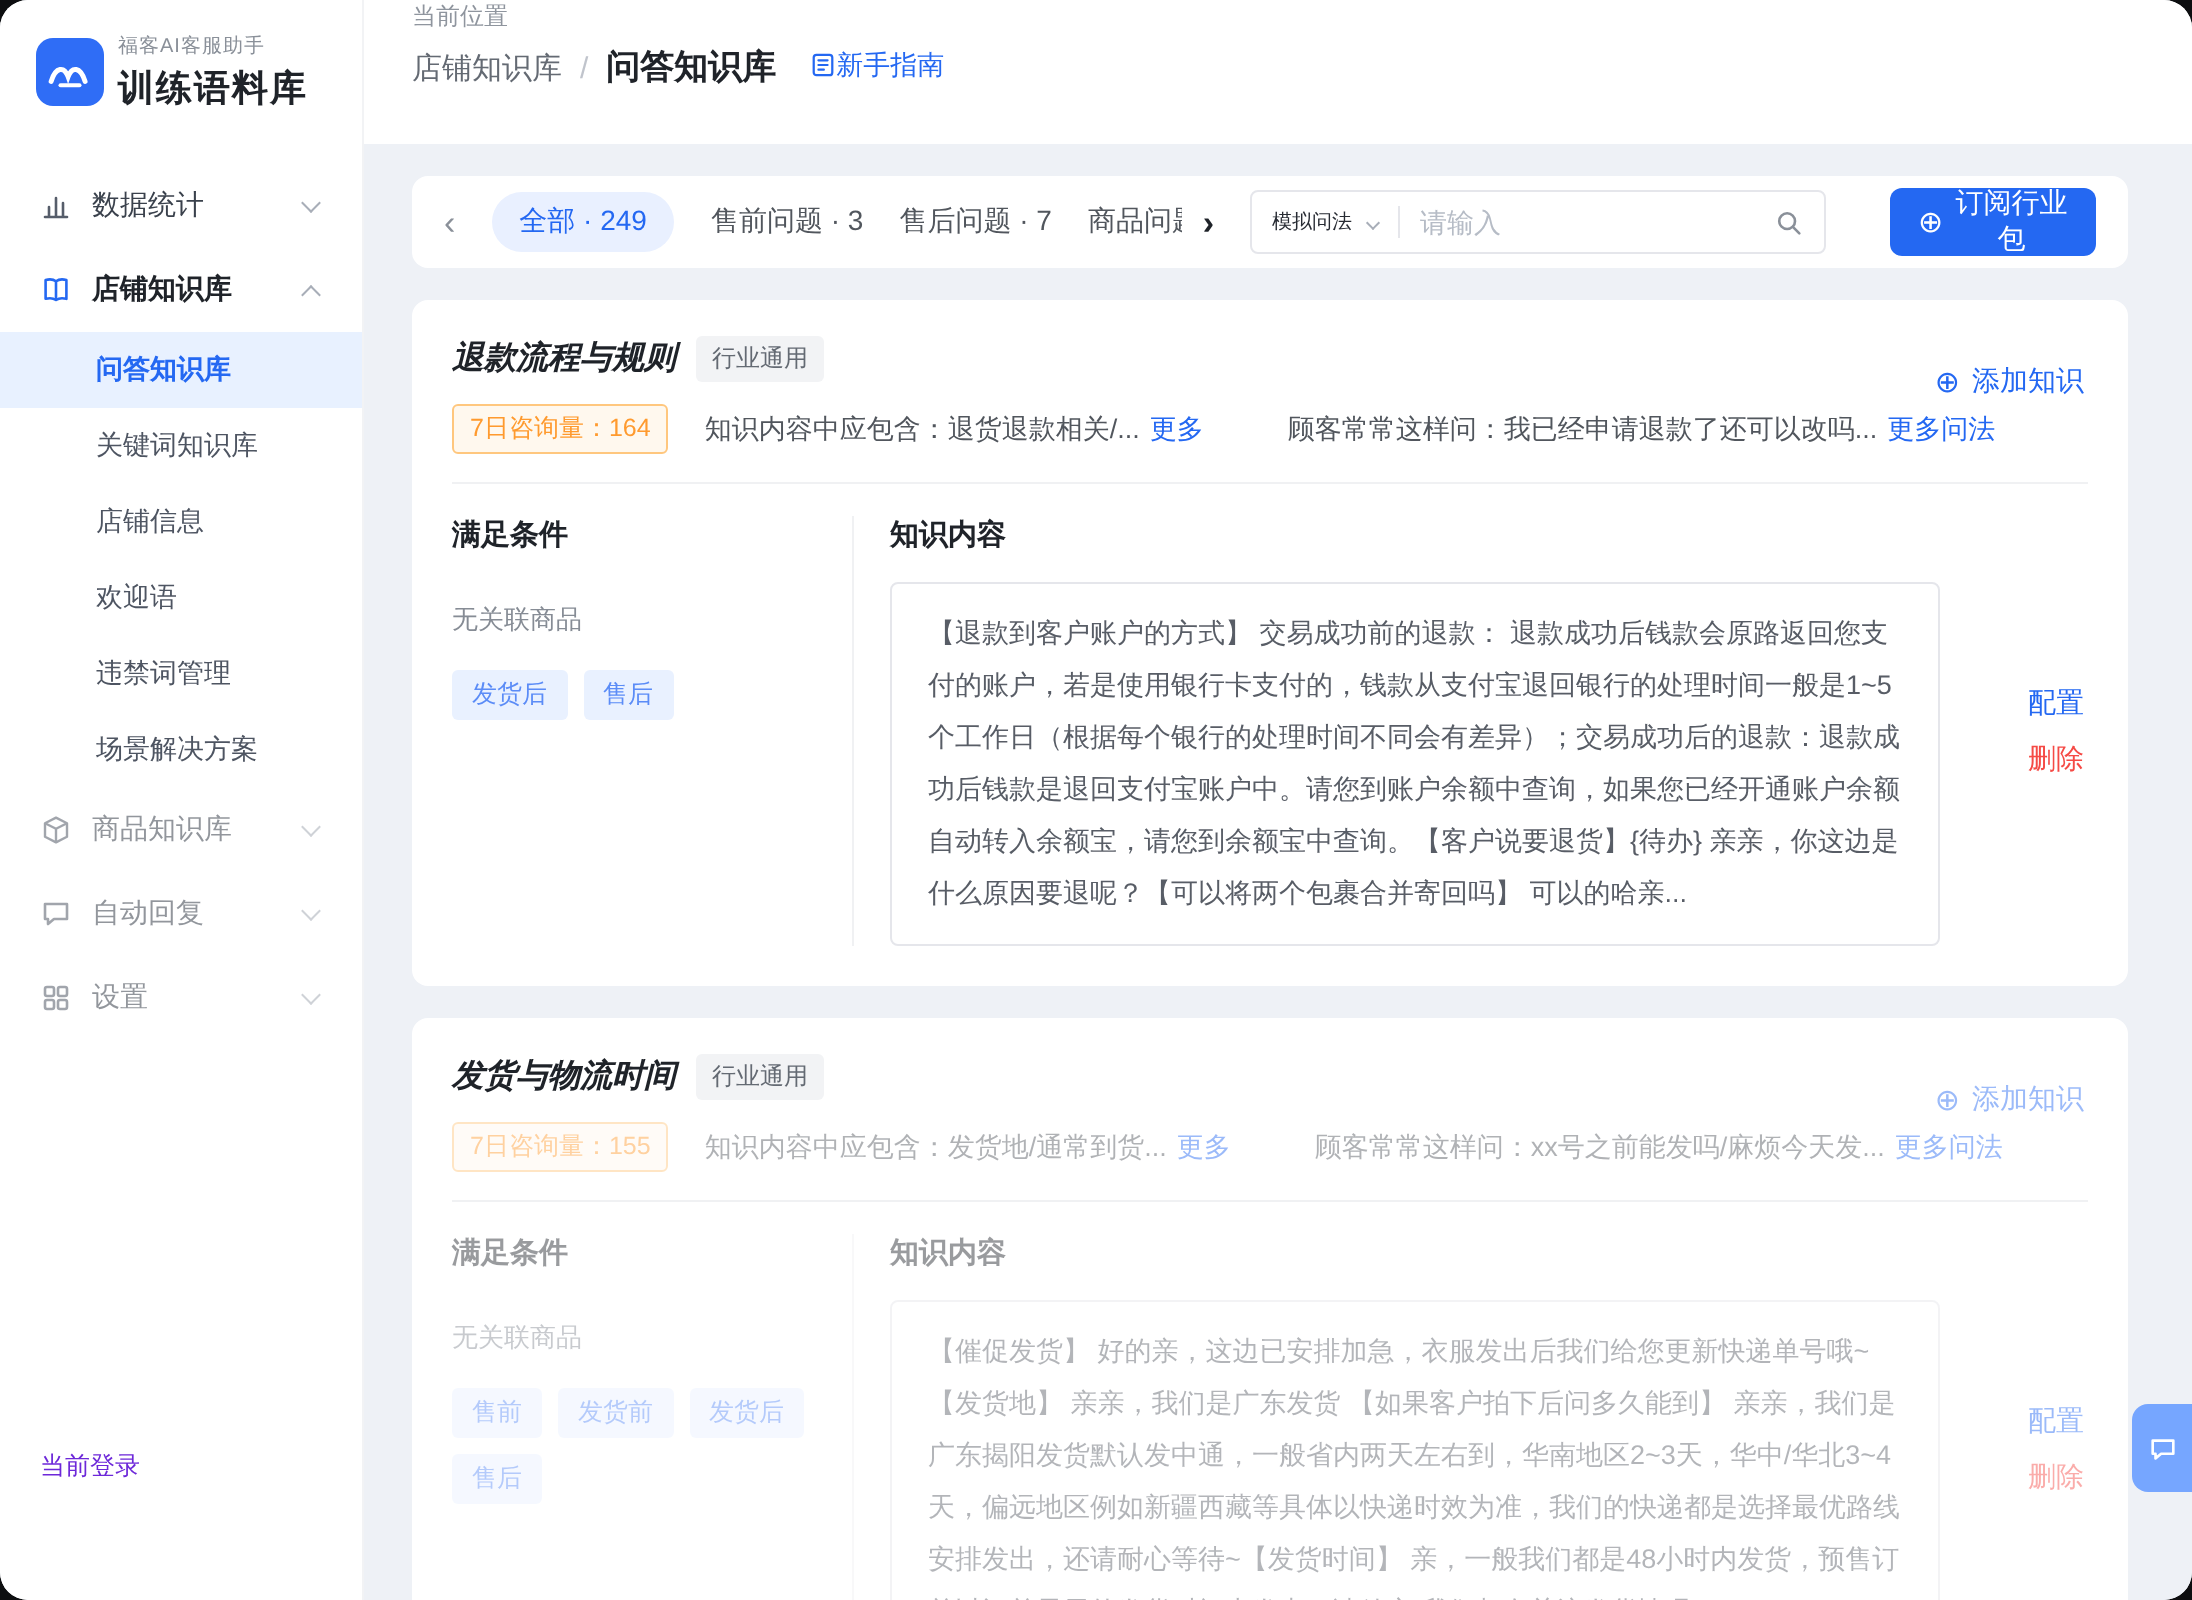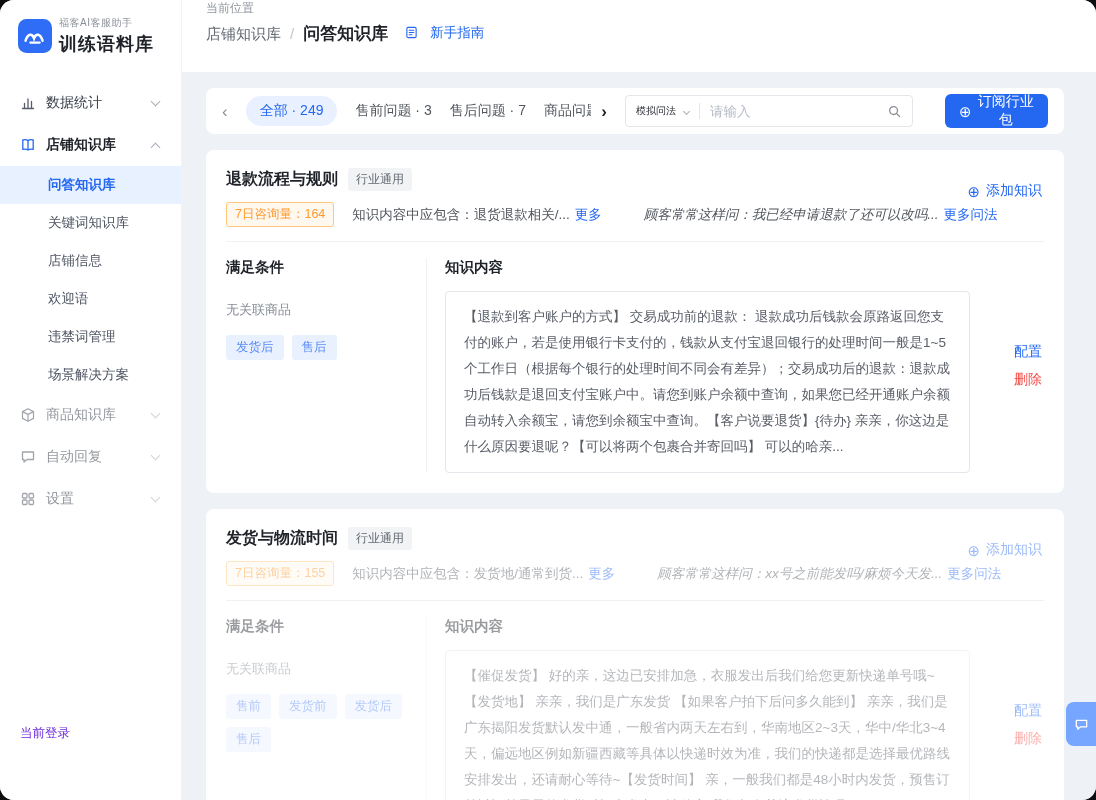--- a/index.html
+++ b/index.html
@@ -24,21 +24,21 @@
   .dim-item { opacity:.55; }
   .side-footer { position:absolute; left:20px; bottom:58px; font-size:12.5px; color:#6d28d9; }
 
   
   .header { position:absolute; left:182px; right:0; top:0; height:72px; background:#fff; padding:0 24px; z-index:1; }
   .loc-label { font-size:12px; color:#8f959e; }
   .crumb-row { margin-top:5px; display:flex; align-items:baseline; gap:9px; }
   .crumb-parent { font-size:15px; color:#646a73; cursor:pointer; }
   .crumb-sep { font-size:15px; color:#c0c4cc; }
   .crumb-current { font-size:17px; font-weight:700; color:#1f2329; }
-  .guide-link { display:inline-flex; align-items:center; gap:12px; font-size:13.5px; color:#2468f2; margin-left:8px; cursor:pointer; }
+  .guide-link { display:inline-flex; align-items:center; gap:0; font-size:13.5px; color:#2468f2; margin-left:8px; cursor:pointer; }
 
   
   .main { position:absolute; left:182px; right:0; top:72px; bottom:0; background:#eef1f6; padding:16px 32px 0 24px; overflow:hidden; }
 
   
   .tabbar { background:#fff; border-radius:8px; height:46px; display:flex; align-items:center; padding:0 16px; gap:18px; }
   .tab-arrow { font-size:17px; color:#8a9099; cursor:pointer; line-height:1; }
   .tab-arrow.dark { color:#1f2329; font-weight:700; margin-left:-8px; }
   .tab { font-size:14px; color:#51565d; cursor:pointer; white-space:nowrap; }
   .tab.active { background:#e9f0ff; color:#2468f2; font-weight:400; padding:6px 14px; border-radius:16px; }
@@ -48,27 +48,27 @@
   .combo-divider { width:1px; height:16px; background:#e5e6eb; margin:0 10px; }
   .combo-input { flex:1; min-width:0; border:none; outline:none; font-size:13.5px; color:#272b33; font-family:inherit; background:transparent; }
   .combo-input::placeholder { color:#b6bcc6; }
   .mag { display:flex; cursor:pointer; }
   .primary-btn { display:flex; align-items:center; gap:6px; height:34px; padding:0 14px; border:none; border-radius:6px; background:#2468f2; color:#fff; font-size:14px; font-family:inherit; cursor:pointer; }
   .plus { font-size:15px; line-height:1; }
 
   
   .kcard { position:relative; margin-top:16px; background:#fff; border-radius:8px; padding:18px 20px 20px; }
   .kc-head { display:flex; align-items:center; gap:10px; }
-  .kc-title { font-size:16px; font-weight:700; color:#1f2329; }
+  .kc-title { font-size:16px; font-weight:700; color:#1f2329;font-style:italic; }
   .kc-tag { font-size:12px; color:#646a73; background:#f2f3f5; border-radius:3px; padding:3px 8px; }
   .kc-add { position:absolute; right:22px; top:32px; display:flex; align-items:center; gap:6px; font-size:14px; color:#2468f2; cursor:pointer; }
   .kc-meta { margin-top:11px; display:flex; align-items:center; font-size:13.5px; color:#51565d; white-space:nowrap; }
   .kc-volume { font-size:12.5px; color:#ff9a2e; border:1px solid #ffc77e; background:#fff8ee; border-radius:3px; padding:3px 8px; }
   .kc-include { margin-left:18px; }
-  .kc-ask { margin-left:42px;font-style:italic; }
+  .kc-ask { margin-left:42px; }
   .kc-more { color:#2468f2; margin-left:5px; cursor:pointer; }
   .kc-divider { height:1px; background:#f0f1f3; margin-top:14px; }
   .kc-body { display:flex; padding-top:16px; }
   .kc-cond { width:200px; padding-right:20px; flex-shrink:0; }
   .kc-col-title { font-size:14.5px; font-weight:700; color:#1f2329; }
   .kc-cond-plain { margin-top:24px; font-size:13px; color:#868c95; }
   .kc-tags { margin-top:16px; display:flex; flex-wrap:wrap; gap:8px; }
   .btag { font-size:12.5px; color:#5b8cf7; background:#e9f1ff; border-radius:3px; padding:4px 10px; }
   .kc-content { flex:1; border-left:1px solid #f0f1f3; padding-left:18px; min-width:0; }
   .kc-content-box { margin-top:14px; border:1px solid #e5e6eb; border-radius:4px; padding:12px 18px; font-size:13.5px; line-height:26px; color:#585d66; }

